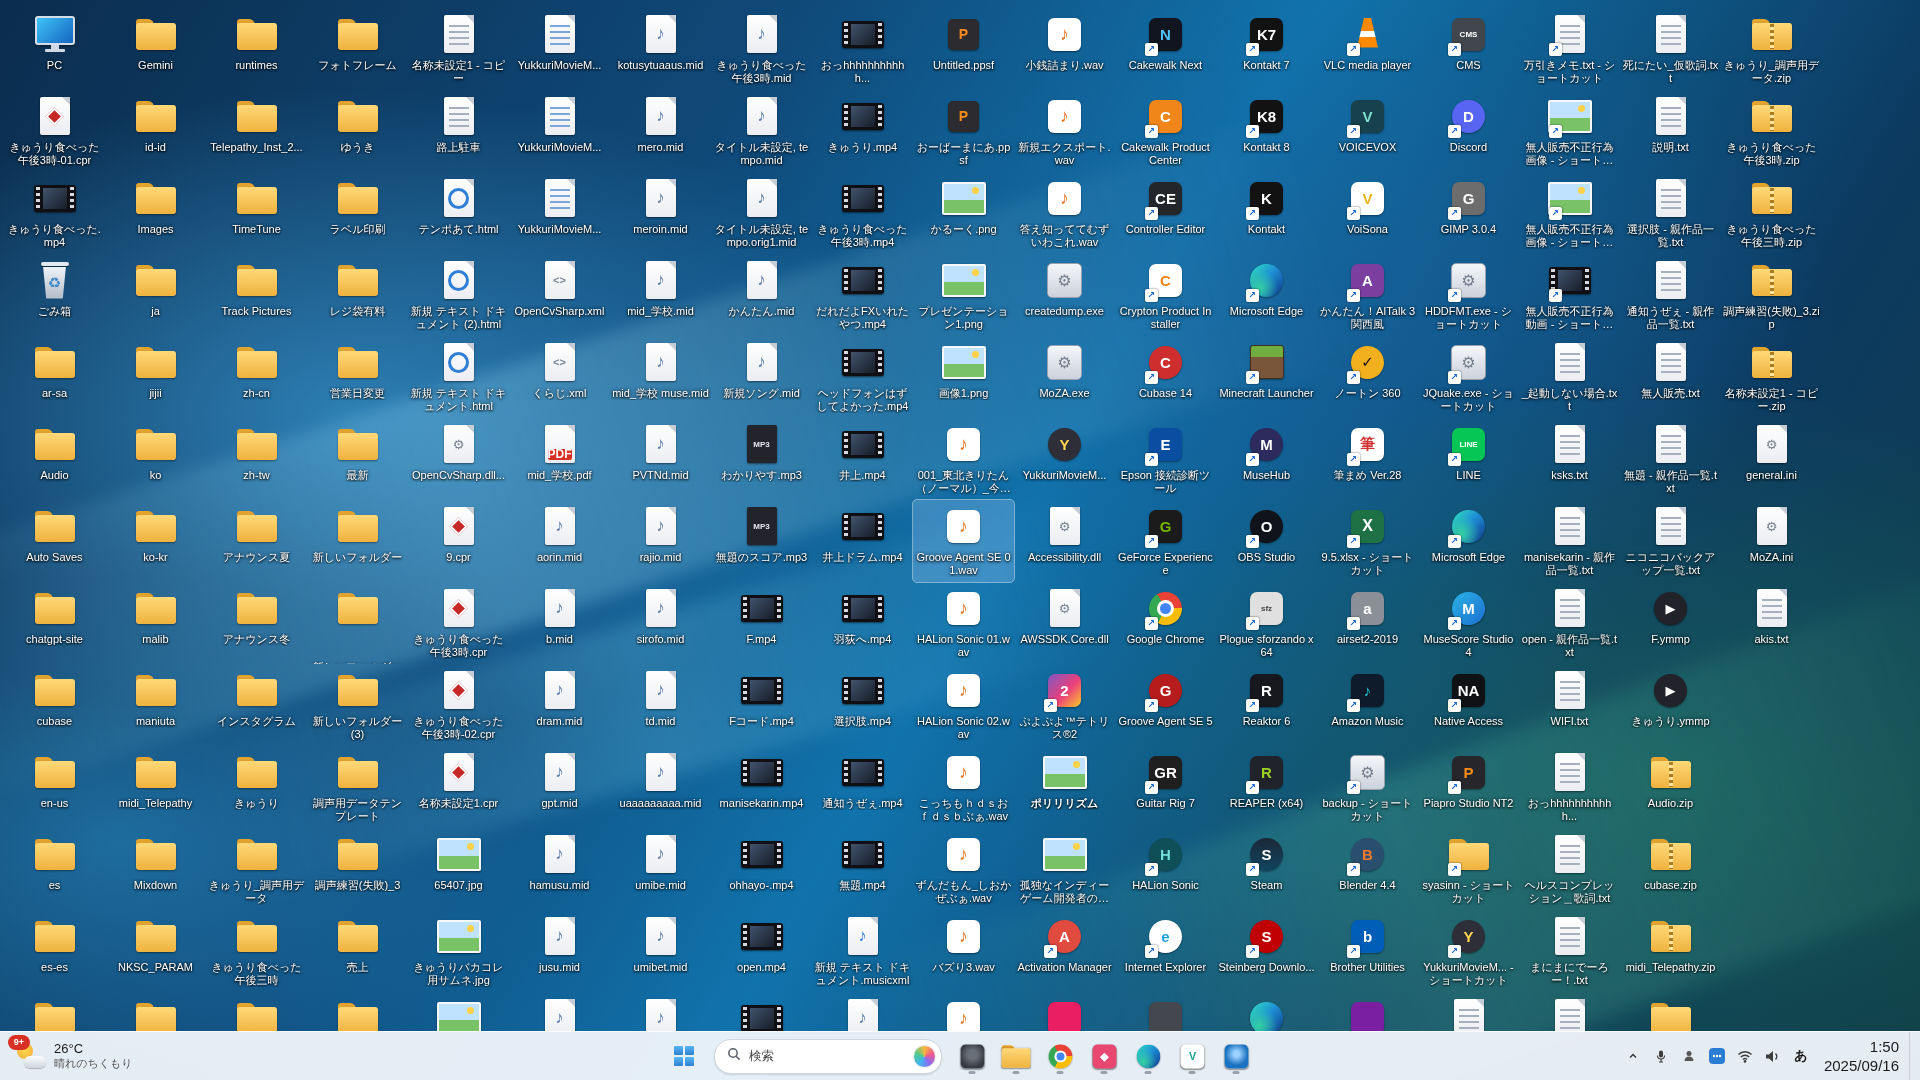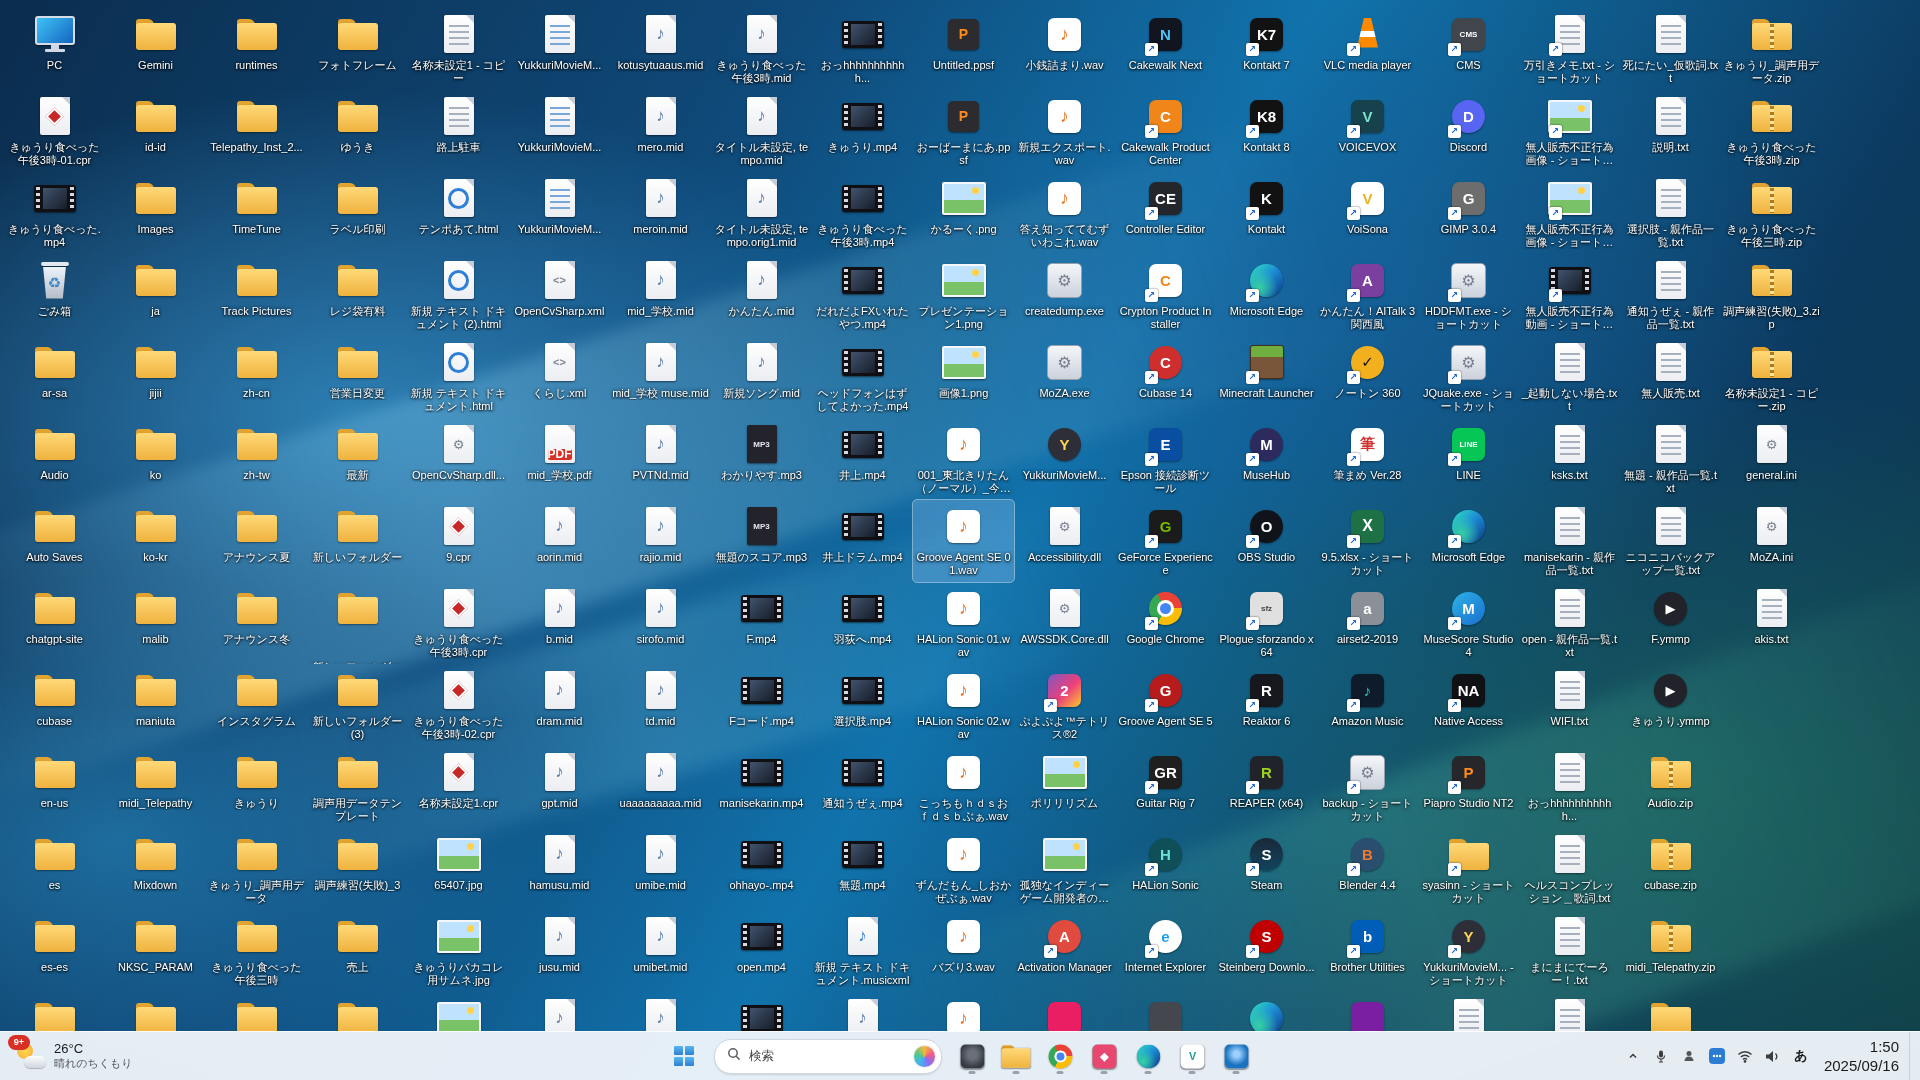--- a/index.html
+++ b/index.html
@@ -1341,21 +1341,21 @@
           </span>
         </div>
         <div class="lbl">通知うぜぇ.mp4</div>
       </div>
       <div class="dicon" style="grid-area: 10 / 10;">
         <div class="art">
           <span class="i-wav">♪</span>
         </div>
         <div class="lbl">こっちもｈｄｓおｆｄｓｂぶぁ.wav</div>
       </div>
-      <div class="dicon" style="grid-area: 10 / 11;">
+      <div class="dicon" style="grid-area: 10 / 11; font-weight: bold;">
         <div class="art">
           <span class="i-img"></span>
         </div>
         <div class="lbl">ポリリリズム</div>
       </div>
       <div class="dicon" style="grid-area: 10 / 12;">
         <div class="art">
           <span class="i-app " style="background:#1f1f1f;color:#ffffff;font-size:15px">GR</span>
           <span class="sc">↗</span>
         </div>

